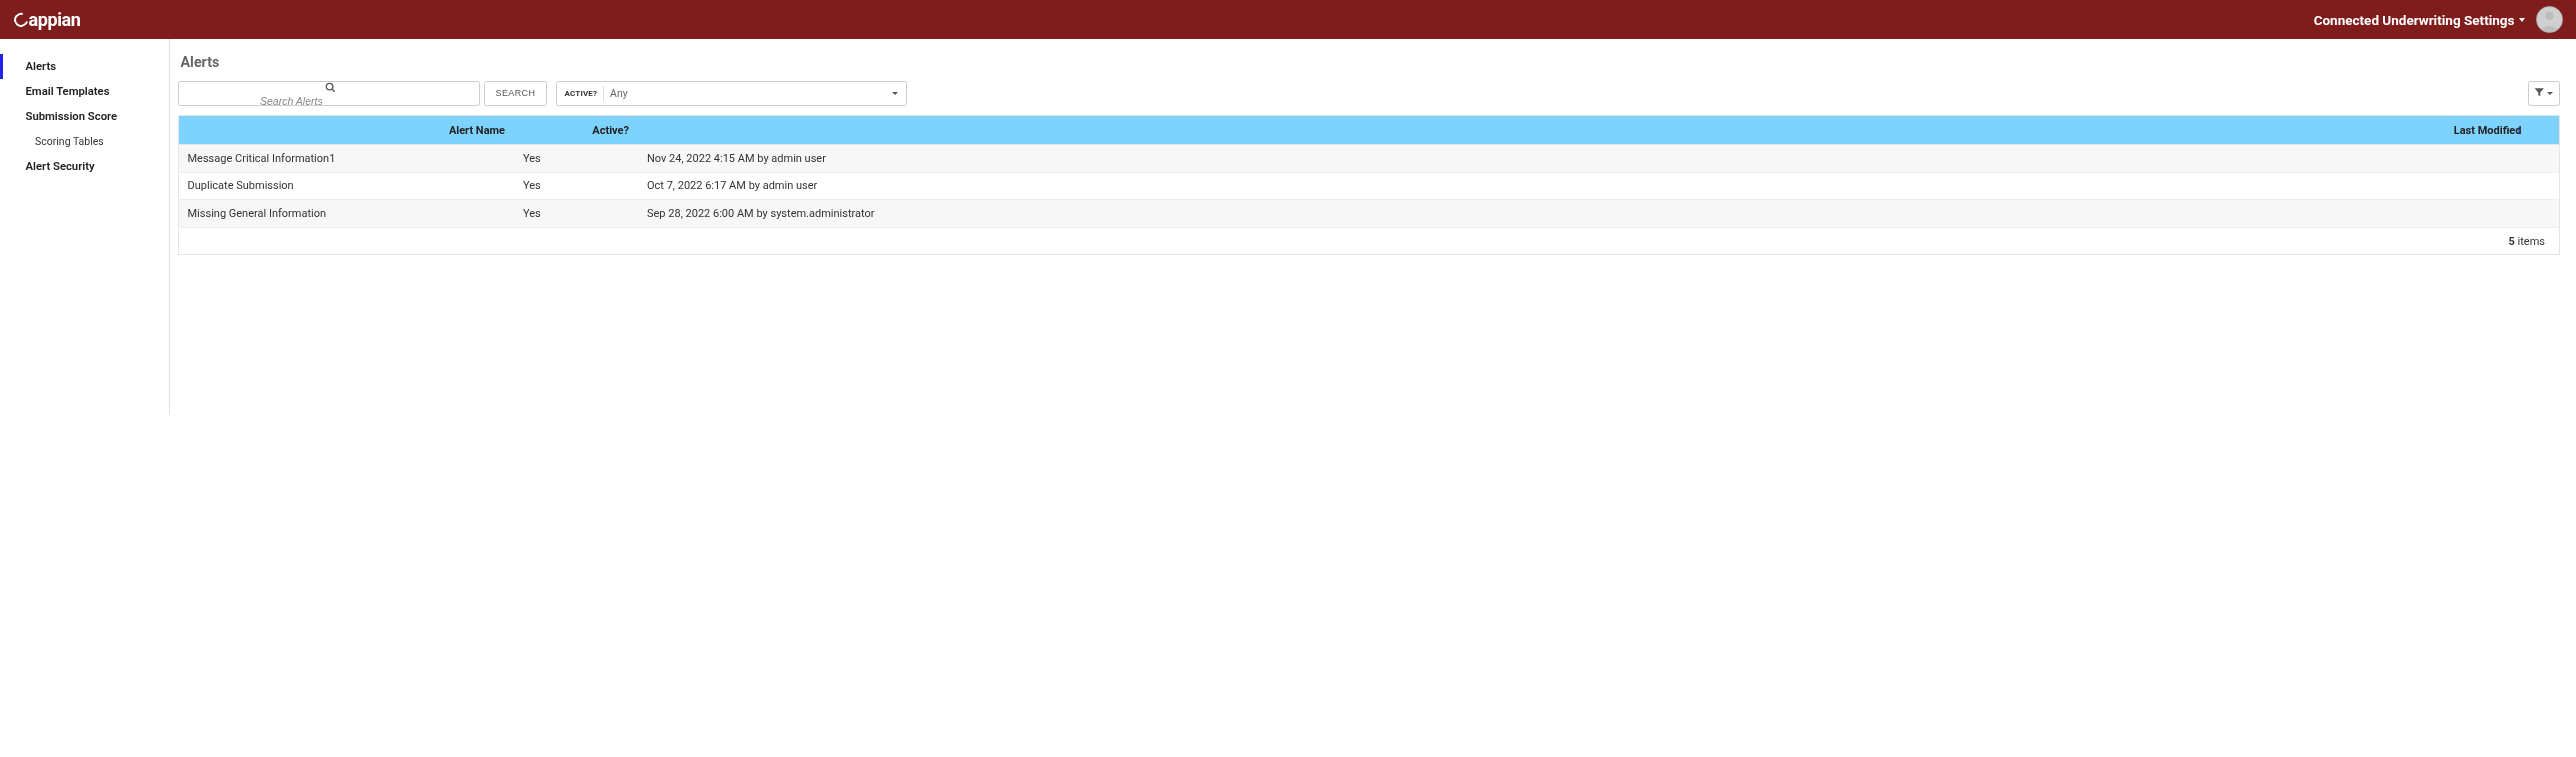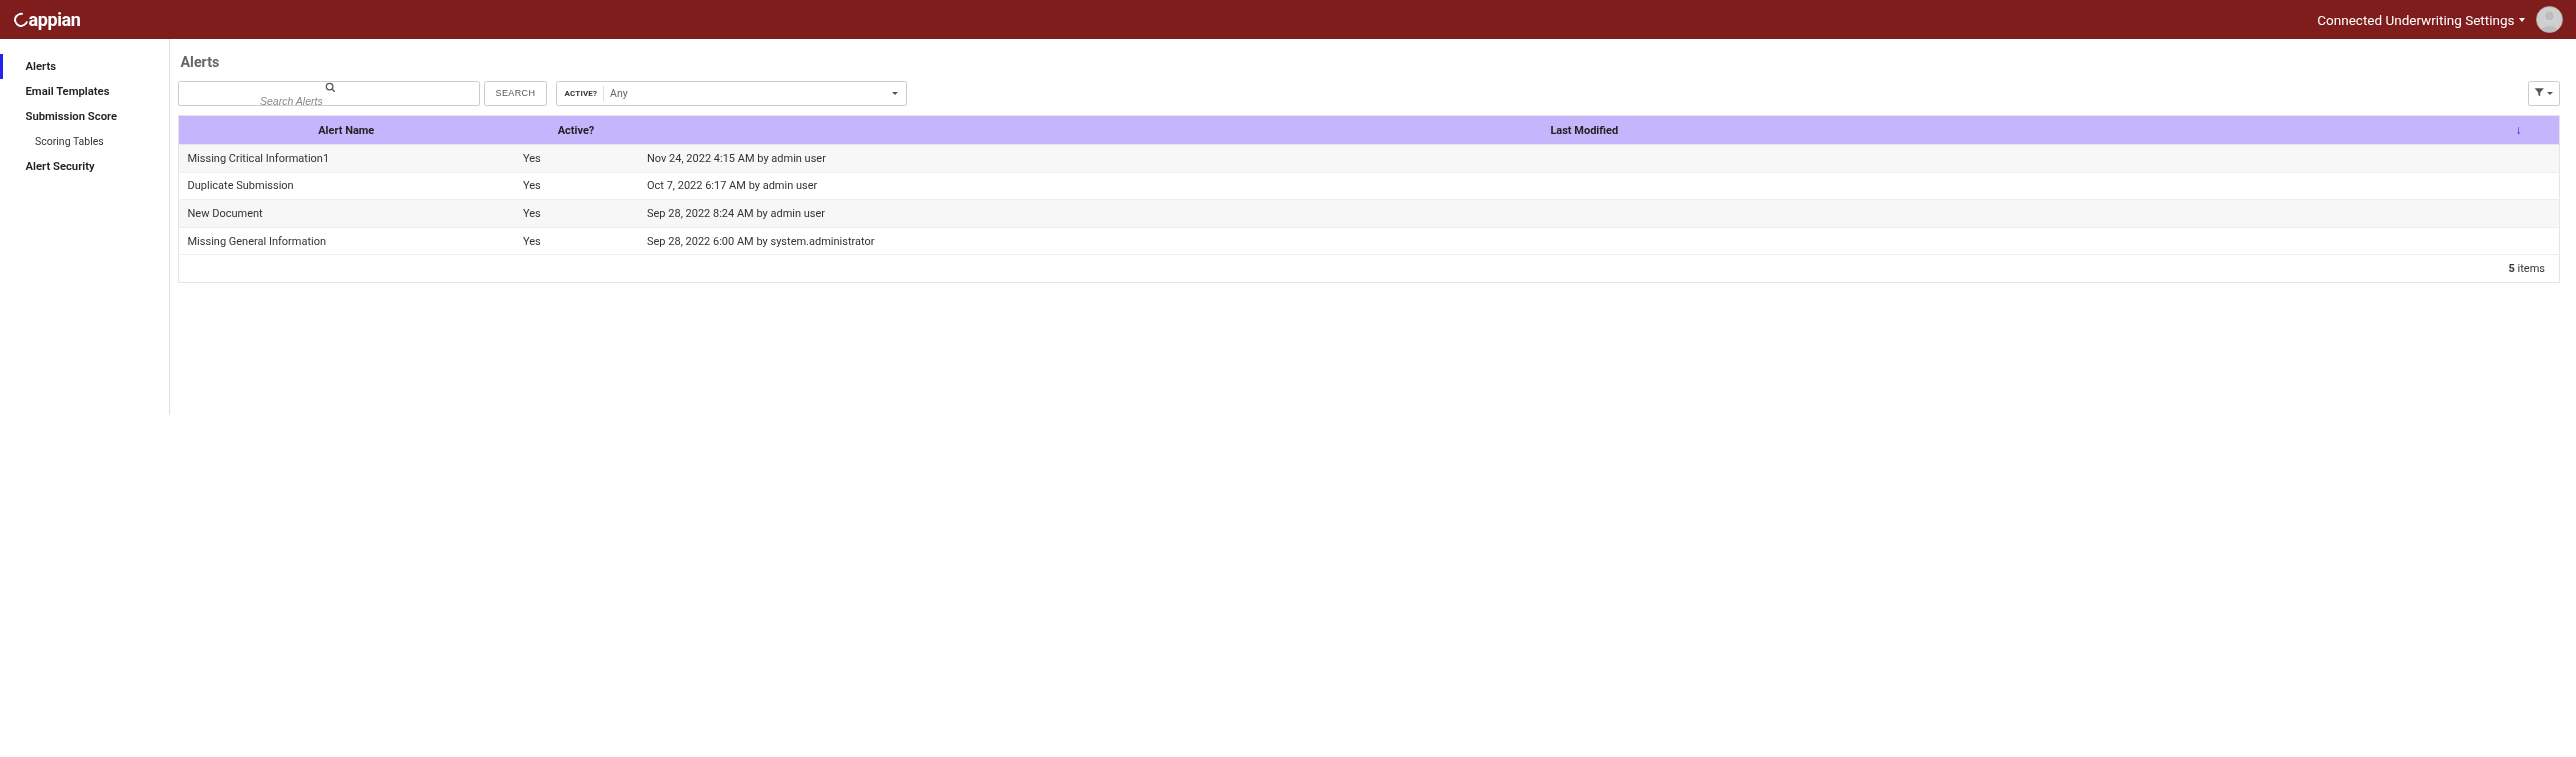--- a/index.html
+++ b/index.html
@@ -40,21 +40,21 @@
       transform: rotate(-30deg);
     }
     .header-right {
       display: flex;
       align-items: center;
       gap: 10.5px;
     }
     .header-title {
       color: #fff;
       font-size: 13.5px;
-      font-weight: 400;
+      font-weight: 700;
       display: flex;
       align-items: center;
       gap: 4.5px;
       cursor: pointer;
     }
     .caret-down {
       width: 0;
       height: 0;
       border-left: 3.8px solid transparent;
       border-right: 3.8px solid transparent;
@@ -216,25 +216,25 @@
       border-right: 3px solid transparent;
       border-top: 3px solid #555;
     }
     .table {
       width: 100%;
       border: 0.8px solid #e5e5e5;
       border-collapse: collapse;
       font-size: 11px;
     }
     .table th {
-      text-align: center;
+      text-align: right;
       font-weight: 700;
       padding: 7.5px 9px;
       border-bottom: 0.8px solid #e5e5e5;
-      background: #c4b5fd;
+      background: #7dd3fc;
       color: #222;
       position: relative;
     }
     .sort-arrow {
       position: absolute;
       right: 9px;
       top: 50%;
       transform: translateY(-50%);
       color: #2322f0;
       font-size: 12px;
@@ -346,35 +346,29 @@
           <th class="col-active">Active?</th>
           <th>
             <span>Last Modified</span>
             <span class="sort-arrow">↓</span>
           </th>
           <th class="col-actions"></th>
         </tr>
       </thead>
       <tbody>
         <tr>
-          <td>Missing Critical Information1</td>
+          <td>Message Critical Information1</td>
           <td>Yes</td>
           <td>Nov 24, 2022 4:15 AM by admin user</td>
           <td></td>
         </tr>
         <tr>
           <td>Duplicate Submission</td>
           <td>Yes</td>
           <td>Oct 7, 2022 6:17 AM by admin user</td>
-          <td></td>
-        </tr>
-        <tr>
-          <td>New Document</td>
-          <td>Yes</td>
-          <td>Sep 28, 2022 8:24 AM by admin user</td>
           <td></td>
         </tr>
         <tr>
           <td>Missing General Information</td>
           <td>Yes</td>
           <td>Sep 28, 2022 6:00 AM by system.administrator</td>
           <td></td>
         </tr>
       </tbody>
     </table>

